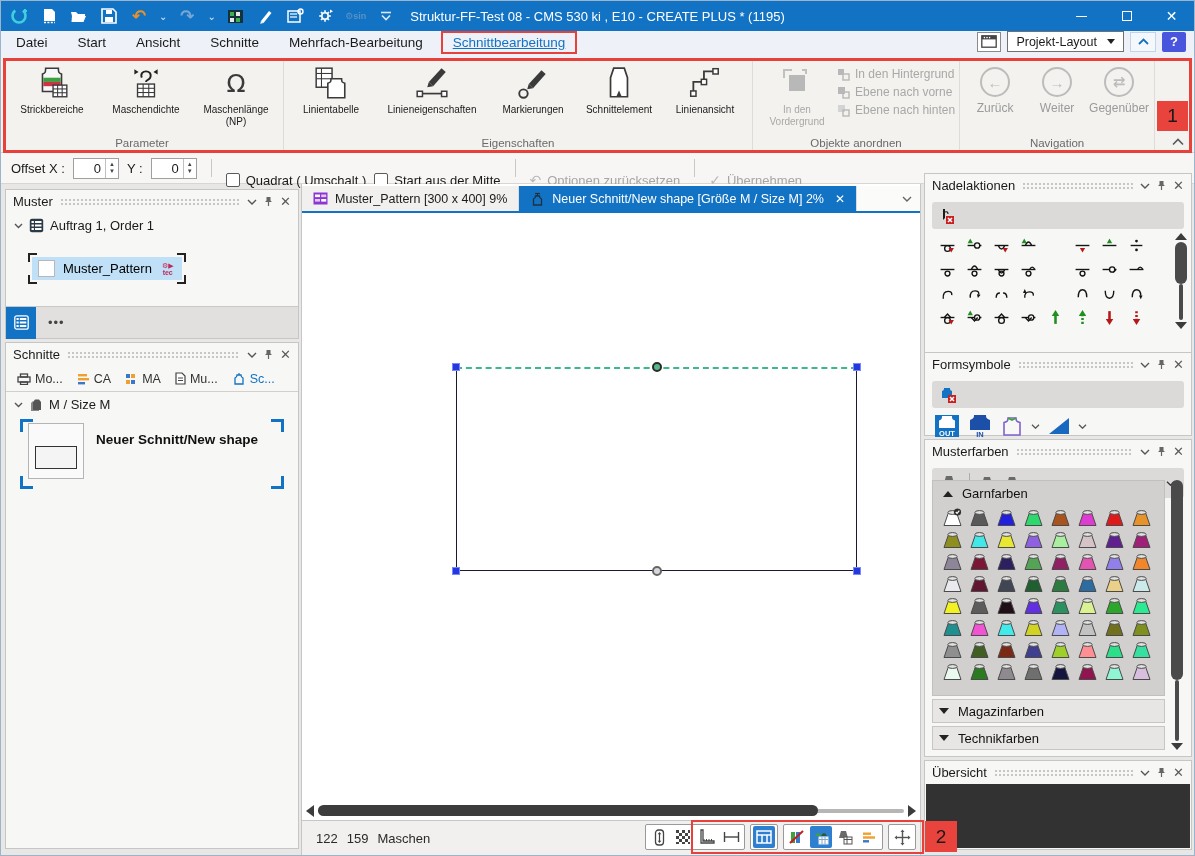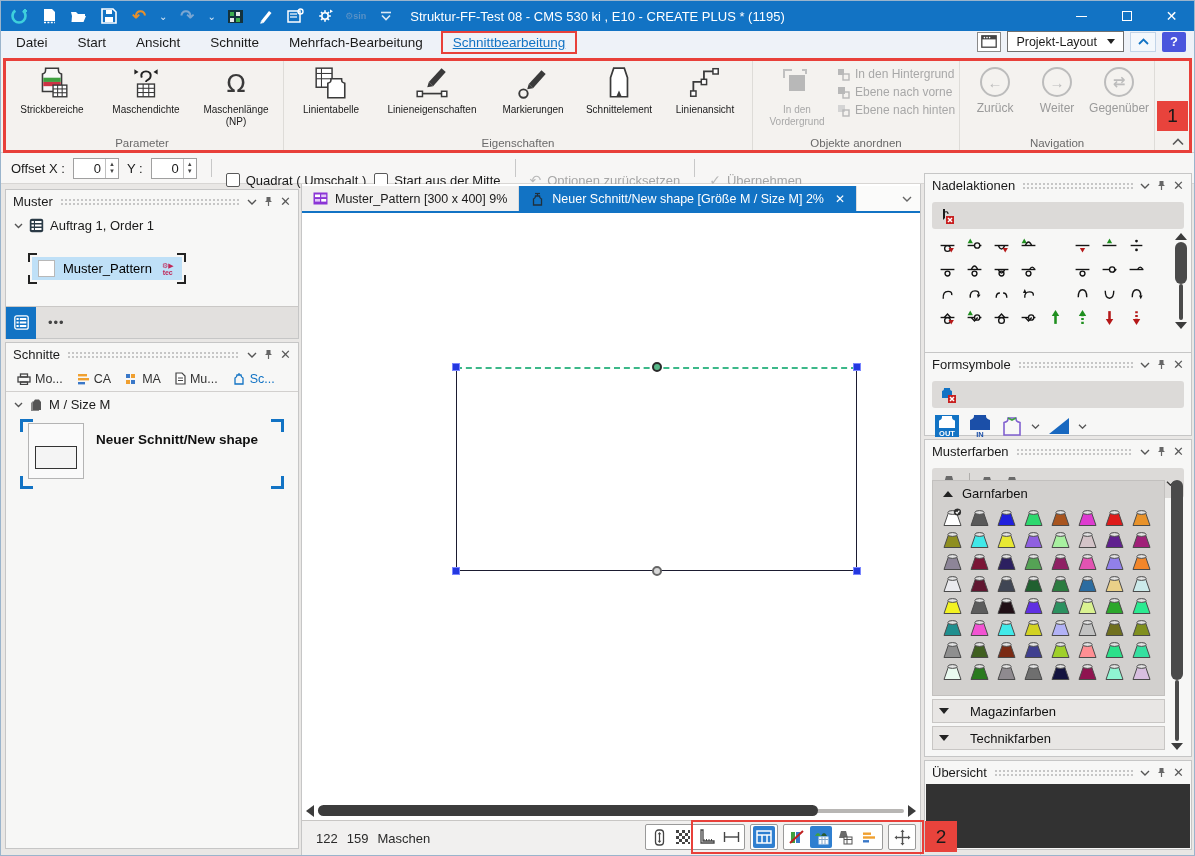--- a/index.html
+++ b/index.html
@@ -146,21 +146,21 @@
   .mf-sep { width:1px; height:20px; background:#b0aeac; }
   .mf-more { margin-left:auto; color:#333; font-size:12px; display:flex; align-items:center; gap:4px; }
   .mf-body { position:absolute; left:7px; right:7px; top:40px; bottom:6px; display:flex; }
   .mf-sections { flex:1; display:flex; flex-direction:column; gap:3px; }
   .garn { background:#d2d0ce; border:1px solid #c2c0be; flex:1; padding:2px 4px; }
   .sec-head { display:flex; align-items:center; gap:9px; font-size:13px; color:#111; padding:3px 6px; }
   .tri-up { width:0; height:0; border-left:5px solid transparent; border-right:5px solid transparent; border-bottom:6px solid #222; }
   .tri-down { width:0; height:0; border-left:5px solid transparent; border-right:5px solid transparent; border-top:6px solid #222; }
   .cone-grid { display:grid; grid-template-columns:repeat(8,27px); grid-auto-rows:22px; padding:1px 2px; }
   .cone { display:flex; align-items:flex-end; justify-content:center; }
-  .collapsed-bar { background:#e8e6e4; border:1px solid #c8c6c4; height:24px; display:flex; align-items:center; gap:21px; padding:4px 6px; font-size:13px; color:#111; }
+  .collapsed-bar { background:#e8e6e4; border:1px solid #c8c6c4; height:24px; display:flex; align-items:center; gap:9px; padding:4px 6px; font-size:13px; color:#111; }
 
   .p-ueber { left:923px; top:759px; width:268px; height:90px; }
   .ueber-black { position:absolute; left:1px; right:1px; top:23px; bottom:1px; background:#323232; }
 
   
   .annot-box { position:absolute; border:3px solid #e8403a; pointer-events:none; z-index:40; }
   .badge { position:absolute; background:#e8433c; color:#1a1a1a; font-size:19px; display:flex; align-items:center; justify-content:center; z-index:41; }
 
   .arrow-g { color:#bcbcbc; font-size:15px; font-weight:bold; }
   svg { display:block; }

